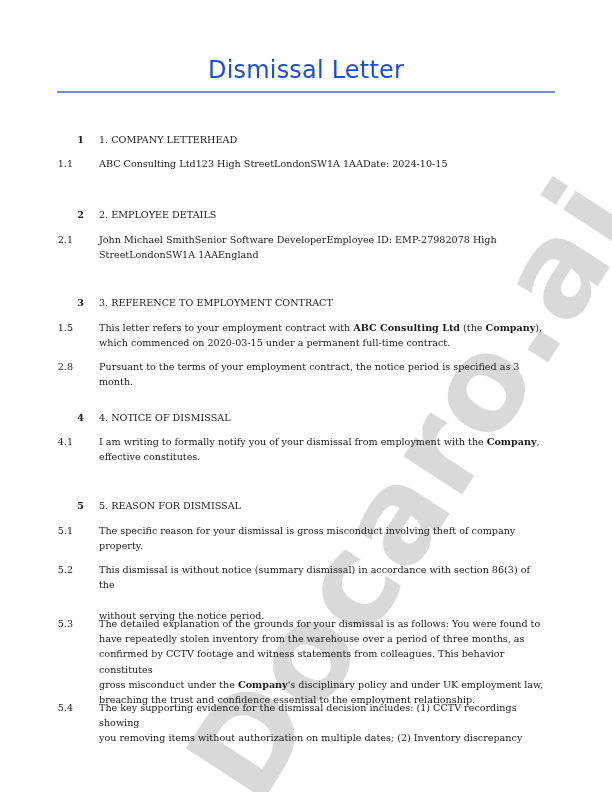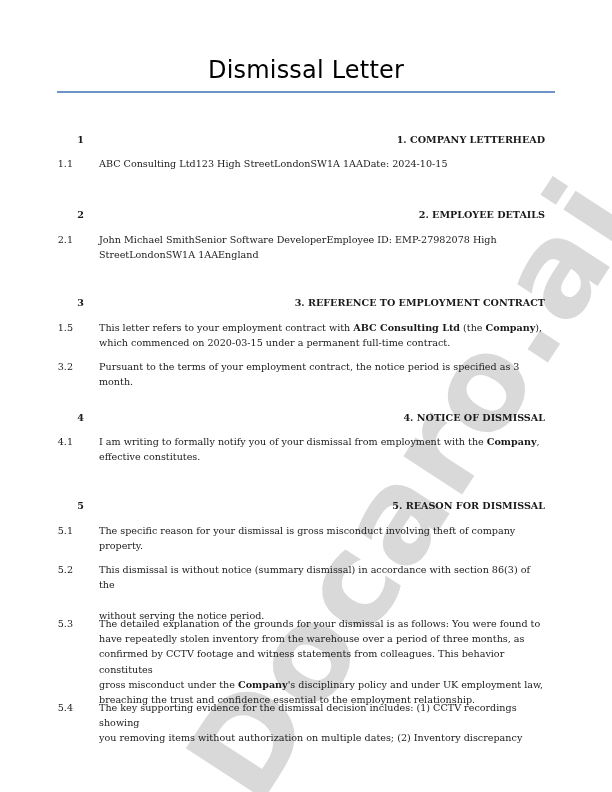--- a/index.html
+++ b/index.html
@@ -1,27 +1,27 @@
 <!DOCTYPE html>
 <html><head>
   <meta charset="utf-8">
   <style>
     html, body { margin: 0; padding: 0; background: #ffffff; }
     body { width: 612px; height: 792px; position: relative; overflow: hidden; font-family: "DejaVu Serif", serif; color: #1a1a1a; }
     .page { position: absolute; left: 0; top: 0; width: 612px; height: 792px; }
-    .title { position: absolute; left: 56px; width: 500px; top: 56px; text-align: center; font-family: "DejaVu Sans", sans-serif; font-size: 24px; color: #000000; letter-spacing: 0.2px; }
+    .title { position: absolute; left: 56px; width: 500px; top: 56px; text-align: center; font-family: "DejaVu Sans", sans-serif; font-size: 24px; color: #1d4ed8; letter-spacing: 0.2px; }
     .title-rule { position: absolute; left: 57px; width: 498px; top: 91px; height: 2px; background: #6f94c7; }
     .watermark { position: absolute; left: 0; top: 0; width: 612px; height: 792px; pointer-events: none; overflow: hidden; z-index: 1; }
     .watermark span { position: absolute; left: 60px; top: 415px; font-family: "DejaVu Sans", sans-serif; font-weight: bold; font-size: 128px; color: #d9d9d9; transform: rotate(-57deg); transform-origin: center center; white-space: nowrap; letter-spacing: 2px; }
     .content { position: absolute; left: 0; top: 0; width: 612px; z-index: 2; font-size: 9.6px; line-height: 15.2px; }
     .row { position: absolute; left: 0; width: 612px; }
     .num { position: absolute; width: 34px; text-align: right; left: 39px; }
     .head .num { font-weight: bold; left: 50px; }
     .txt { position: absolute; left: 99px; width: 446px; }
-    .head .txt { font-weight: bold; text-align: right; }
+    .head .txt { font-weight: normal; }
     b { font-weight: bold; }
   </style>
 </head>
 <body>
 
 <div class="page">
   <div class="title">Dismissal Letter</div>
   <div class="title-rule"></div>
 
   <div class="watermark">
@@ -56,21 +56,21 @@
       <span class="txt">3. REFERENCE TO EMPLOYMENT CONTRACT</span>
     </div>
     <div class="row" style="top:320px">
       <span class="num">1.5</span>
       <span class="txt">
         <span>This letter refers to your employment contract with </span><b>ABC Consulting Ltd</b><span> (the </span><b>Company</b><span>),</span><br>
         <span>which commenced on 2020-03-15 under a permanent full-time contract.</span>
       </span>
     </div>
     <div class="row" style="top:359px">
-      <span class="num">3.2</span>
+      <span class="num">2.8</span>
       <span class="txt">Pursuant to the terms of your employment contract, the notice period is specified as 3 month.</span>
     </div>
 
     <div class="row head" style="top:410px">
       <span class="num">4</span>
       <span class="txt">4. NOTICE OF DISMISSAL</span>
     </div>
     <div class="row" style="top:434px">
       <span class="num">4.1</span>
       <span class="txt">

